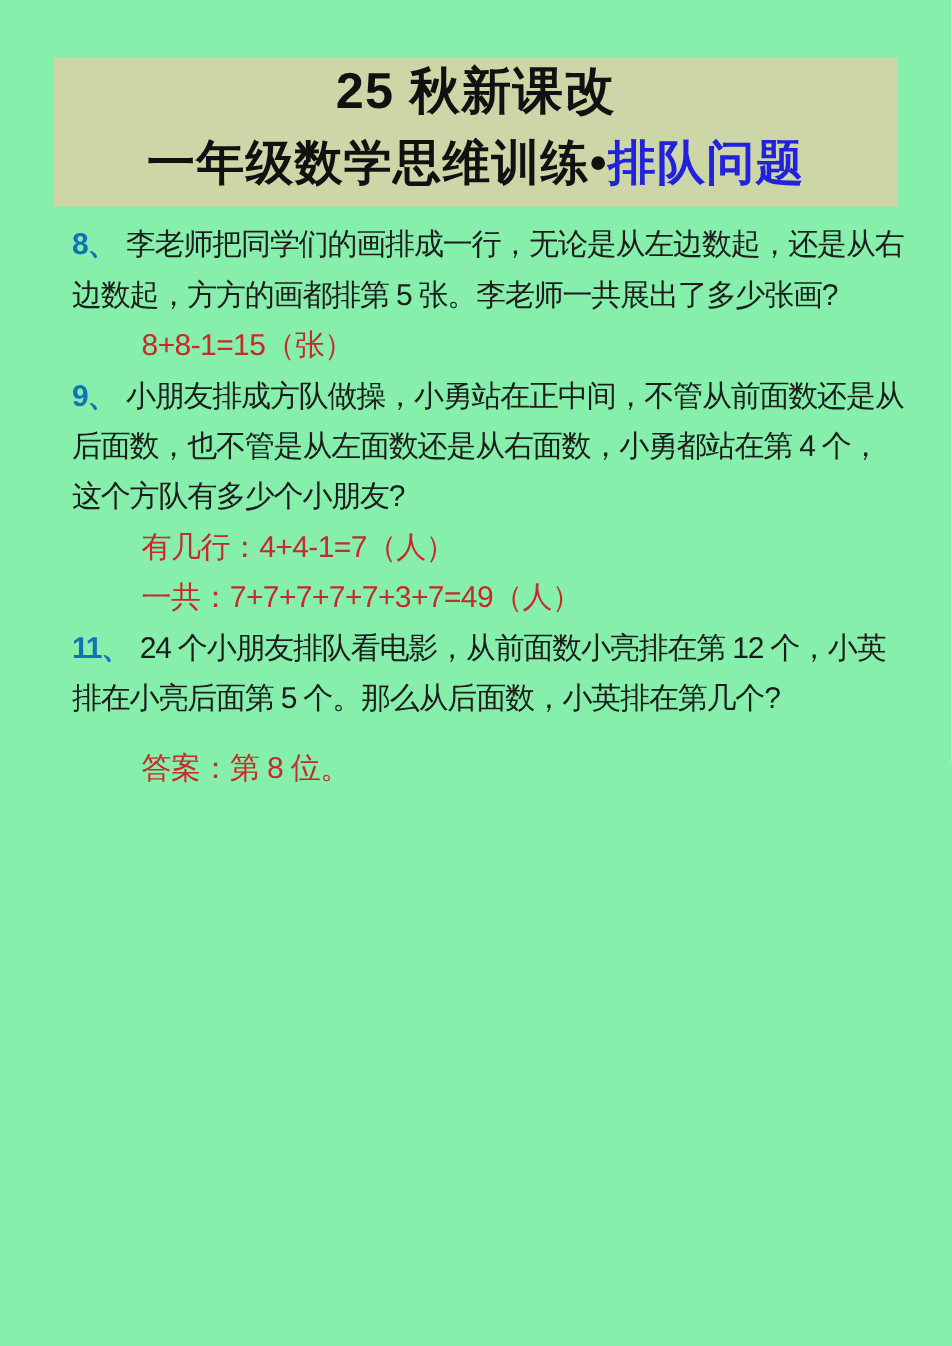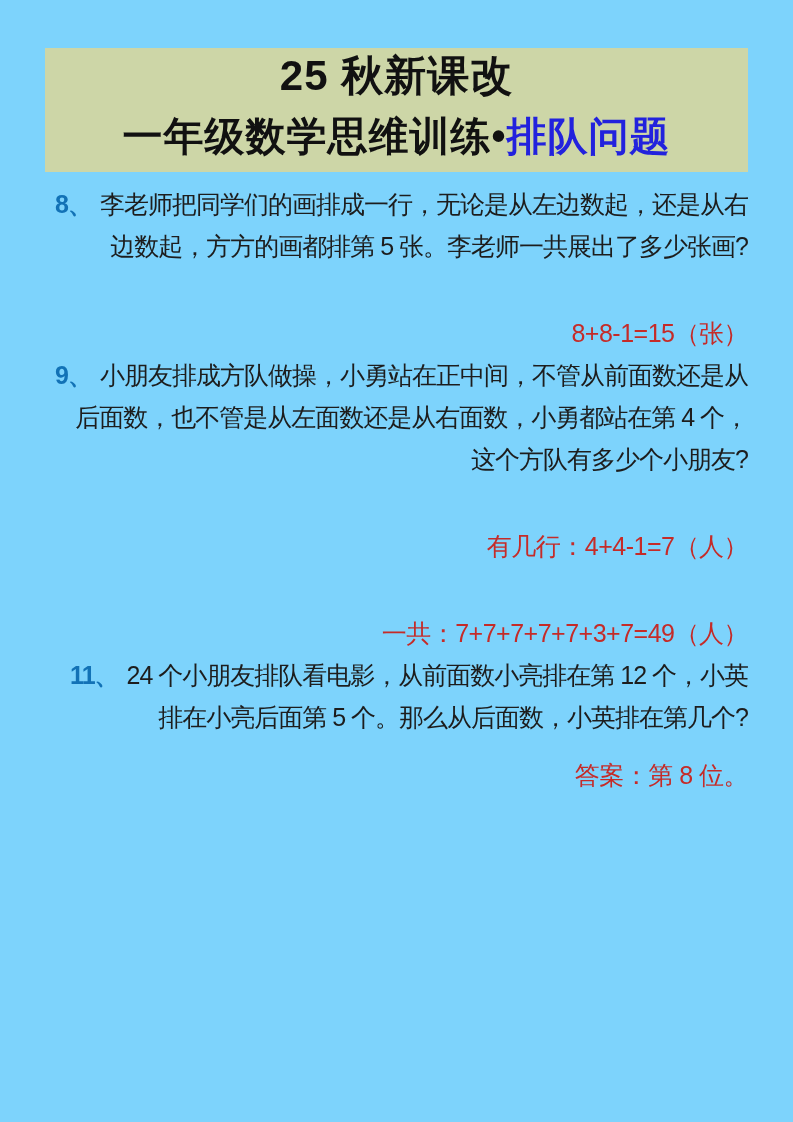--- a/index.html
+++ b/index.html
@@ -4,21 +4,21 @@
 <style>
   html, body { margin: 0; padding: 0; }
   body {
     width: 793px; height: 1122px;
     background: #ffffff;
     font-family: "Liberation Sans", sans-serif;
   }
   .page {
     position: relative;
     width: 793px; height: 1122px;
-    background: #7dd3fc;
+    background: #86efac;
     overflow: hidden;
   }
   .header {
     position: absolute;
     left: 45px; top: 48px;
     width: 703px; height: 124px;
     background: #cdd6a7;
     text-align: center;
     color: #111111;
   }
@@ -32,24 +32,23 @@
   .title-line2 {
     font-size: 40px;
     font-weight: bold;
     line-height: 64px;
     letter-spacing: 1px;
     white-space: nowrap;
   }
   .title-line2 .hl { color: #2222dd; }
   .content {
     position: absolute;
-    left: 45px; top: 183px;
+    left: 60px; top: 183px;
     width: 703px;
     color: #1d1d1d;
-    text-align: right;
   }
   .qline {
     font-size: 25px;
     line-height: 42px;
     height: 42px;
     white-space: nowrap;
     letter-spacing: -1px;
   }
   .num {
     color: #1272b6;
@@ -57,21 +56,20 @@
     margin-right: 8px;
   }
   .aline {
     font-size: 25px;
     line-height: 42px;
     height: 42px;
     padding-left: 58px;
     color: #c52b28;
     white-space: nowrap;
     letter-spacing: -0.5px;
-    margin-top: 45px;
   }
   .aline.gap { margin-top: 16px; }
 </style>
 </head>
 <body>
 
 <div class="page">
 
   <div class="header">
     <div class="title-line1">25 秋新课改</div>

